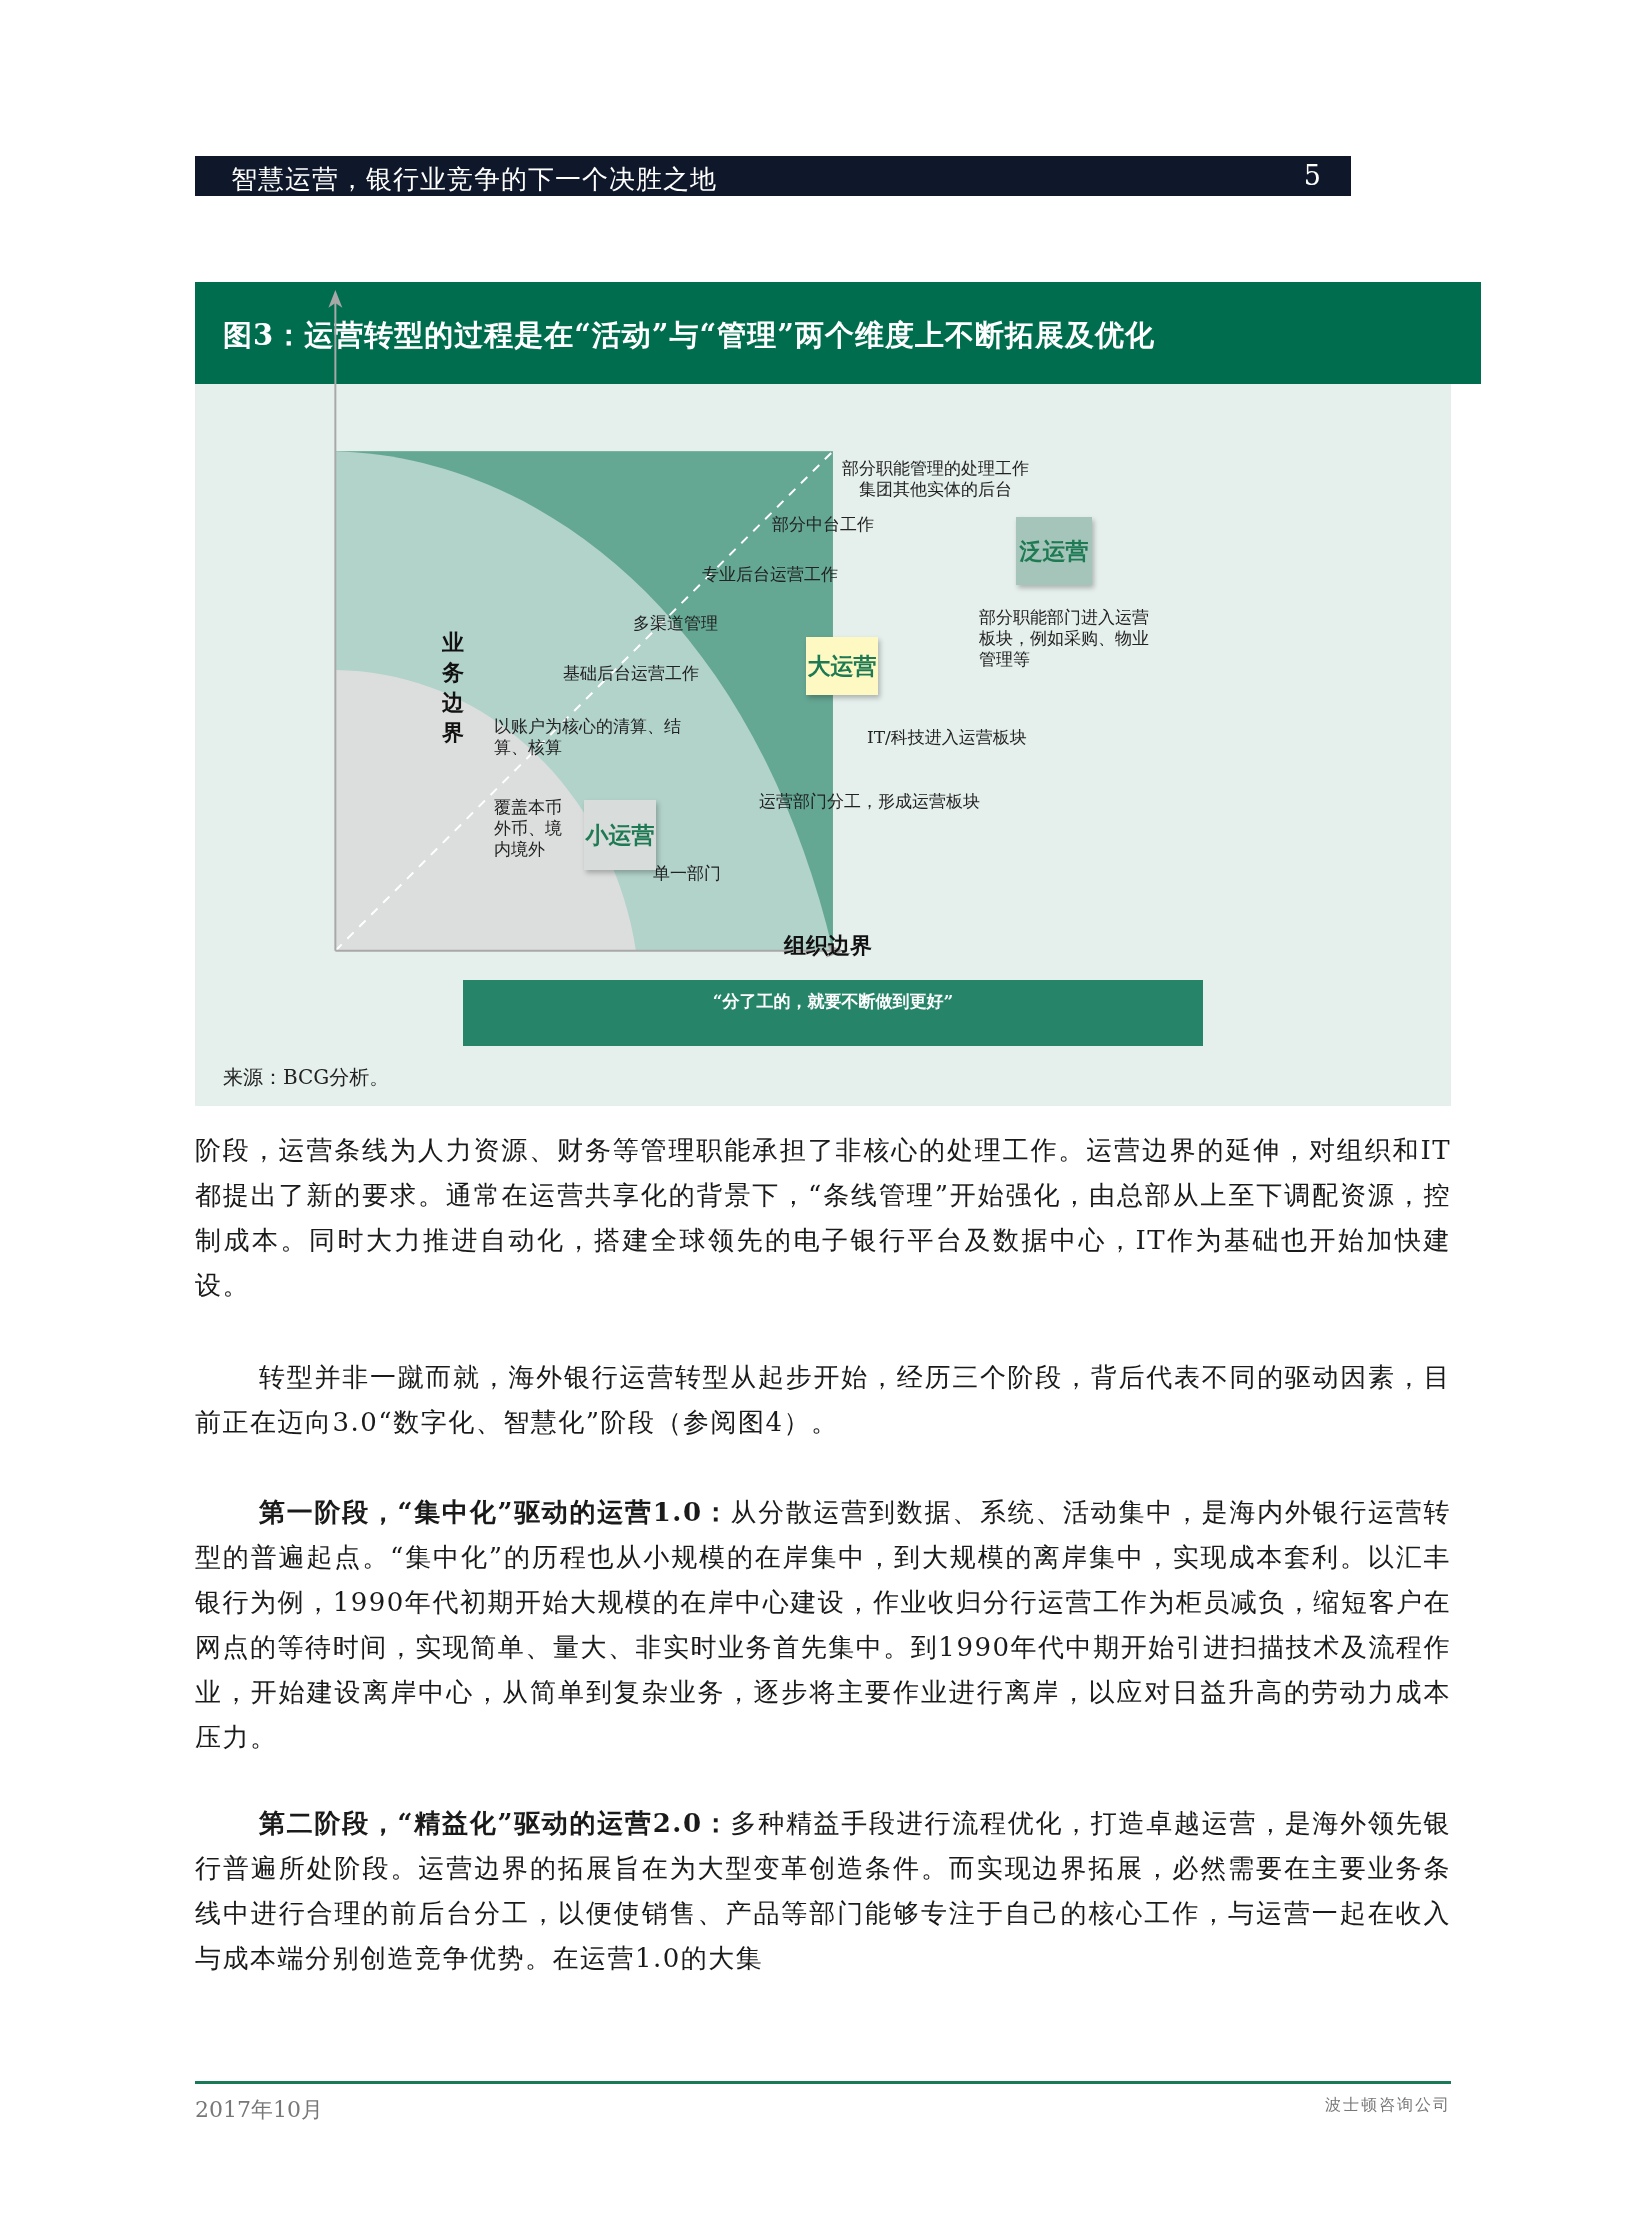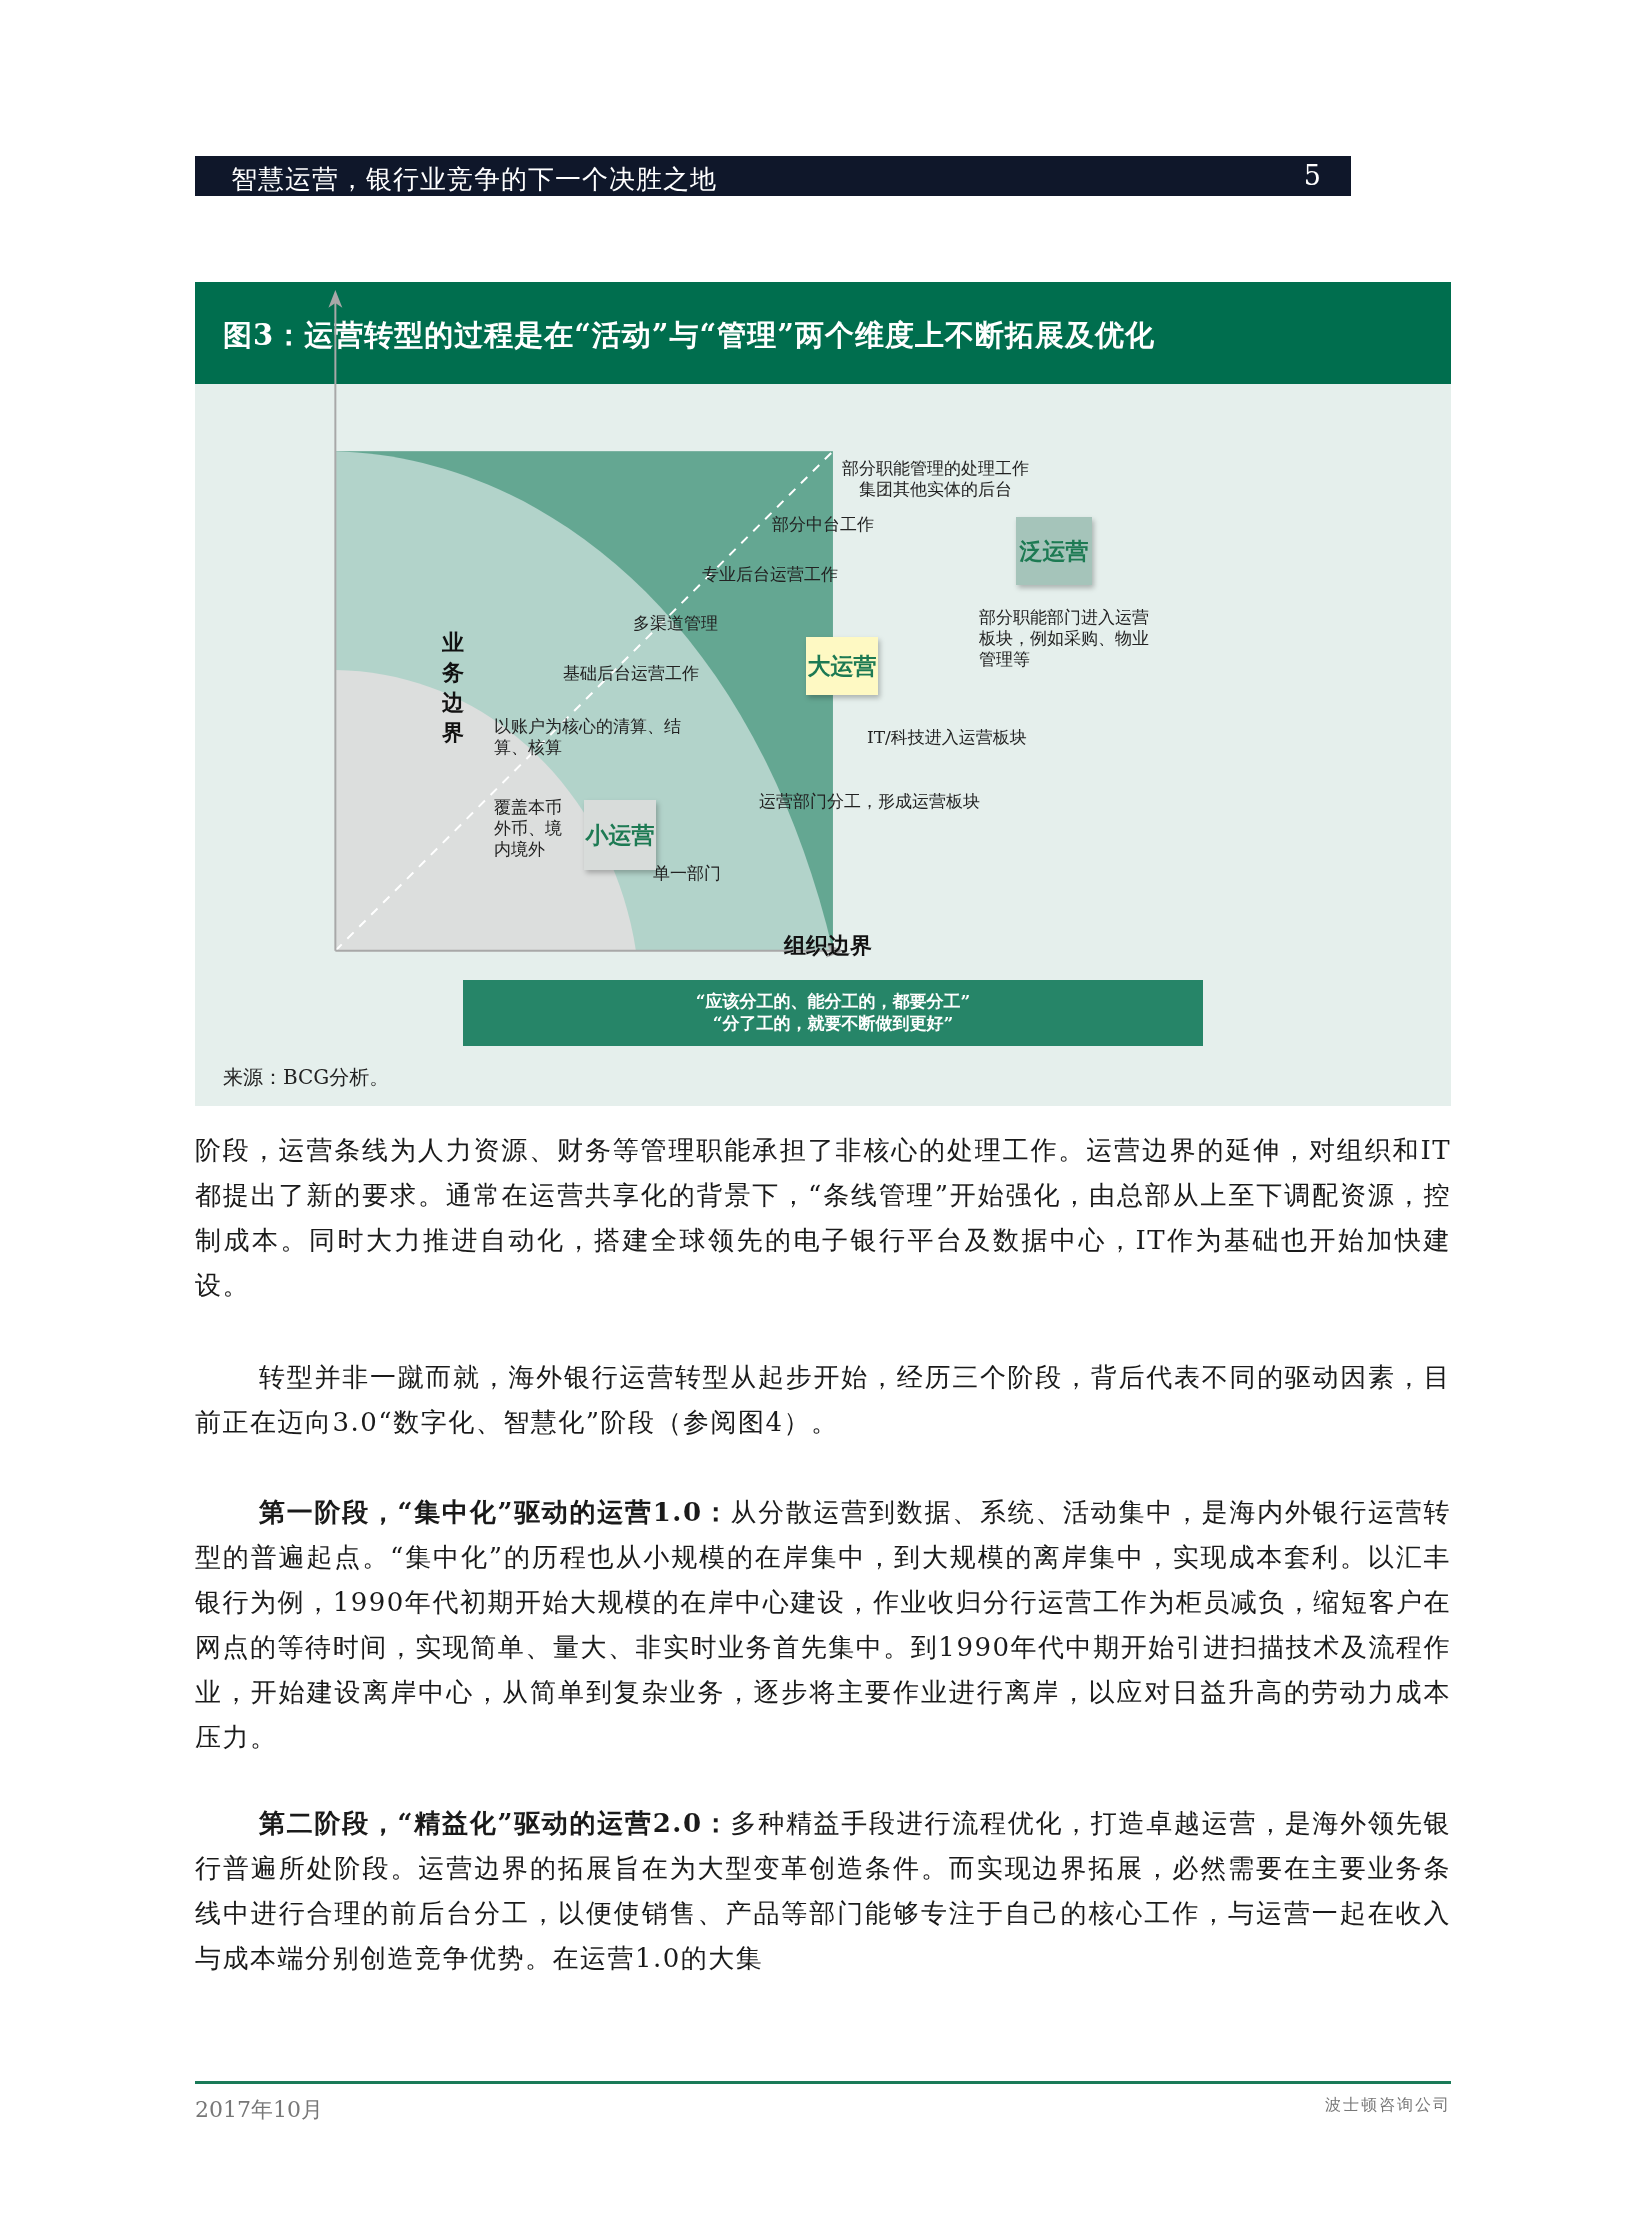--- a/index.html
+++ b/index.html
@@ -5,21 +5,21 @@
     html, body { margin:0; padding:0; background:#ffffff; }
     body { width:1645px; height:2233px; position:relative; overflow:hidden;
            font-family:"DejaVu Serif","Liberation Serif",serif; color:#1a1a1a; }
 
     .header-bar { position:absolute; left:195px; top:156px; width:1156px; height:40px;
                   background:#0f172a; color:#fff; }
     .header-title { position:absolute; left:36px; top:6px; font-size:26px; letter-spacing:1px; }
     .header-page { position:absolute; right:30px; top:4px; font-size:27px; }
 
     .figure { position:absolute; left:195px; top:282px; width:1256px; height:824px; background:#e5efec; }
-    .figure-titlebar { position:absolute; left:0; top:0; width:1256px; height:102px; background:#006e4e; color:#fff; }
+    .figure-titlebar { position:absolute; left:0; top:0; width:1256px; height:102px; background:#006e4e; color:#fff;padding-left:30px; }
     .figure-title { position:absolute; left:28px; top:34px; font-size:29px; font-weight:bold; letter-spacing:1px; }
 
     .chart { position:absolute; left:0; top:0; width:1256px; height:824px; }
     .chart svg { position:absolute; left:0; top:0; }
 
     .lbl { position:absolute; font-size:17px; line-height:21px; color:#222; white-space:nowrap; }
     .tag { position:absolute; font-size:23px; font-weight:bold; color:#1d7a53;
            display:flex; align-items:center; justify-content:center;
            box-shadow:2px 3px 5px rgba(0,0,0,0.25); }
     .ylabel { position:absolute; left:243px; top:345px; width:30px; font-size:22px; font-weight:bold;
@@ -104,21 +104,20 @@
     <div>部分职能部门进入运营</div>
     <div>板块，例如采购、物业</div>
     <div>管理等</div>
   </div>
 
   <div class="tag" style="left:389px;top:518px;width:72px;height:70px;background:#d8dcda;">小运营</div>
   <div class="tag" style="left:611px;top:355px;width:72px;height:58px;background:#fef9c3;">大运营</div>
   <div class="tag" style="left:821px;top:235px;width:76px;height:68px;background:#a5c4ba;">泛运营</div>
 
   <div class="quote-box">
-    <div>“应该分工的、能分工的，都要分工”</div>
     <div>“分了工的，就要不断做到更好”</div>
   </div>
 
   <div class="source">来源：BCG分析。</div>
 </div>
 
 <div class="body-text" style="top:1128px;">
   <p>阶段，运营条线为人力资源、财务等管理职能承担了非核心的处理工作。运营边界的延伸，对组织和IT都提出了新的要求。通常在运营共享化的背景下，“条线管理”开始强化，由总部从上至下调配资源，控制成本。同时大力推进自动化，搭建全球领先的电子银行平台及数据中心，IT作为基础也开始加快建设。</p>
 </div>
 

